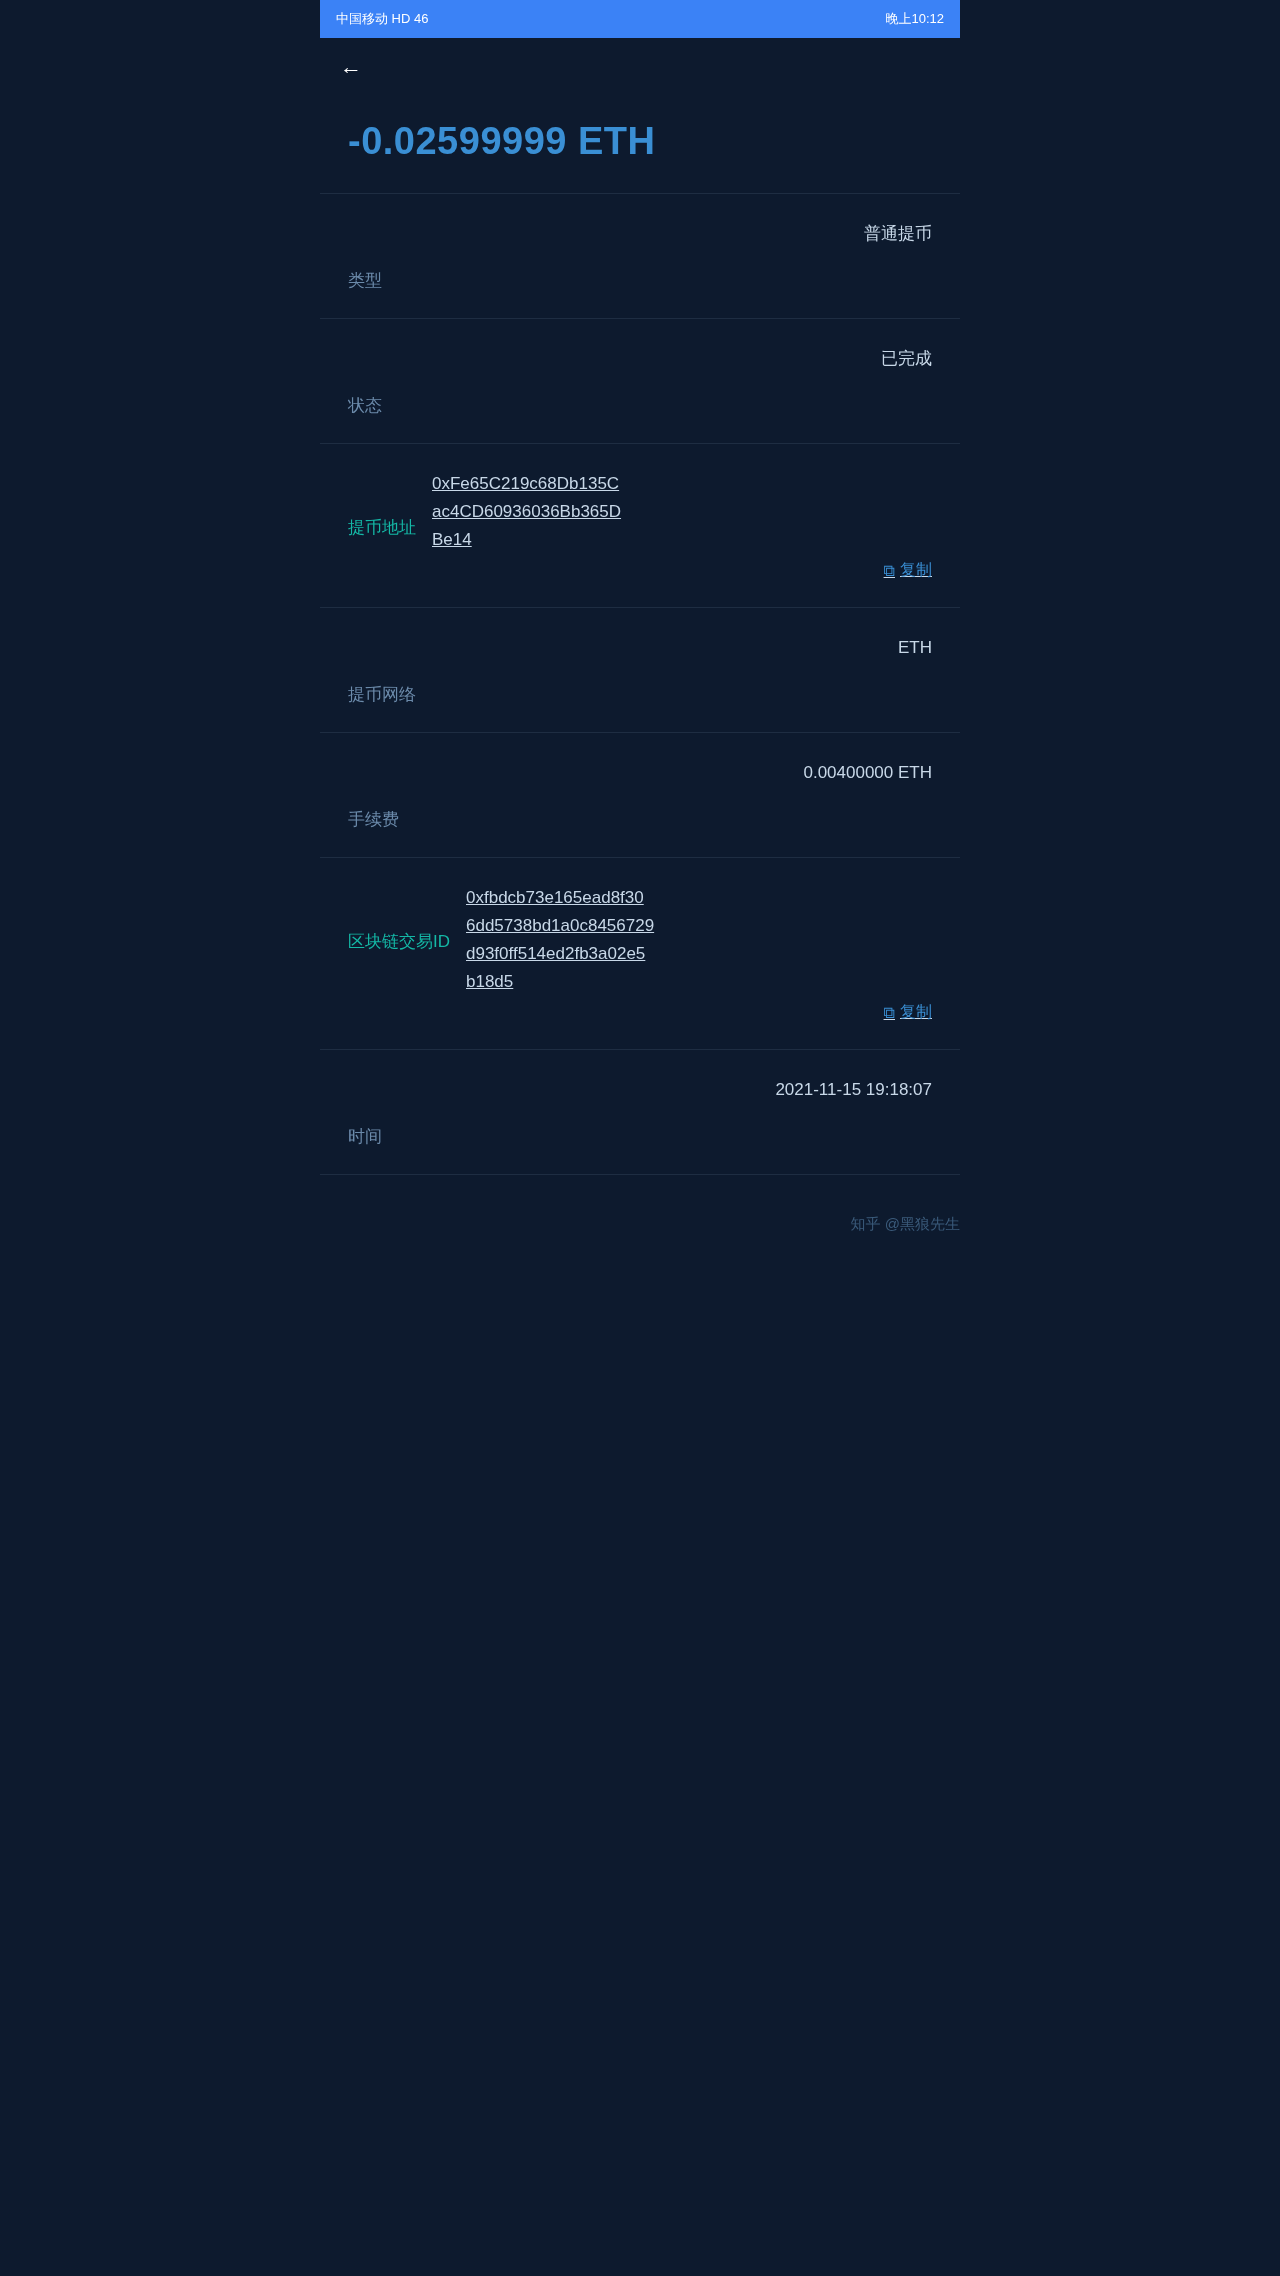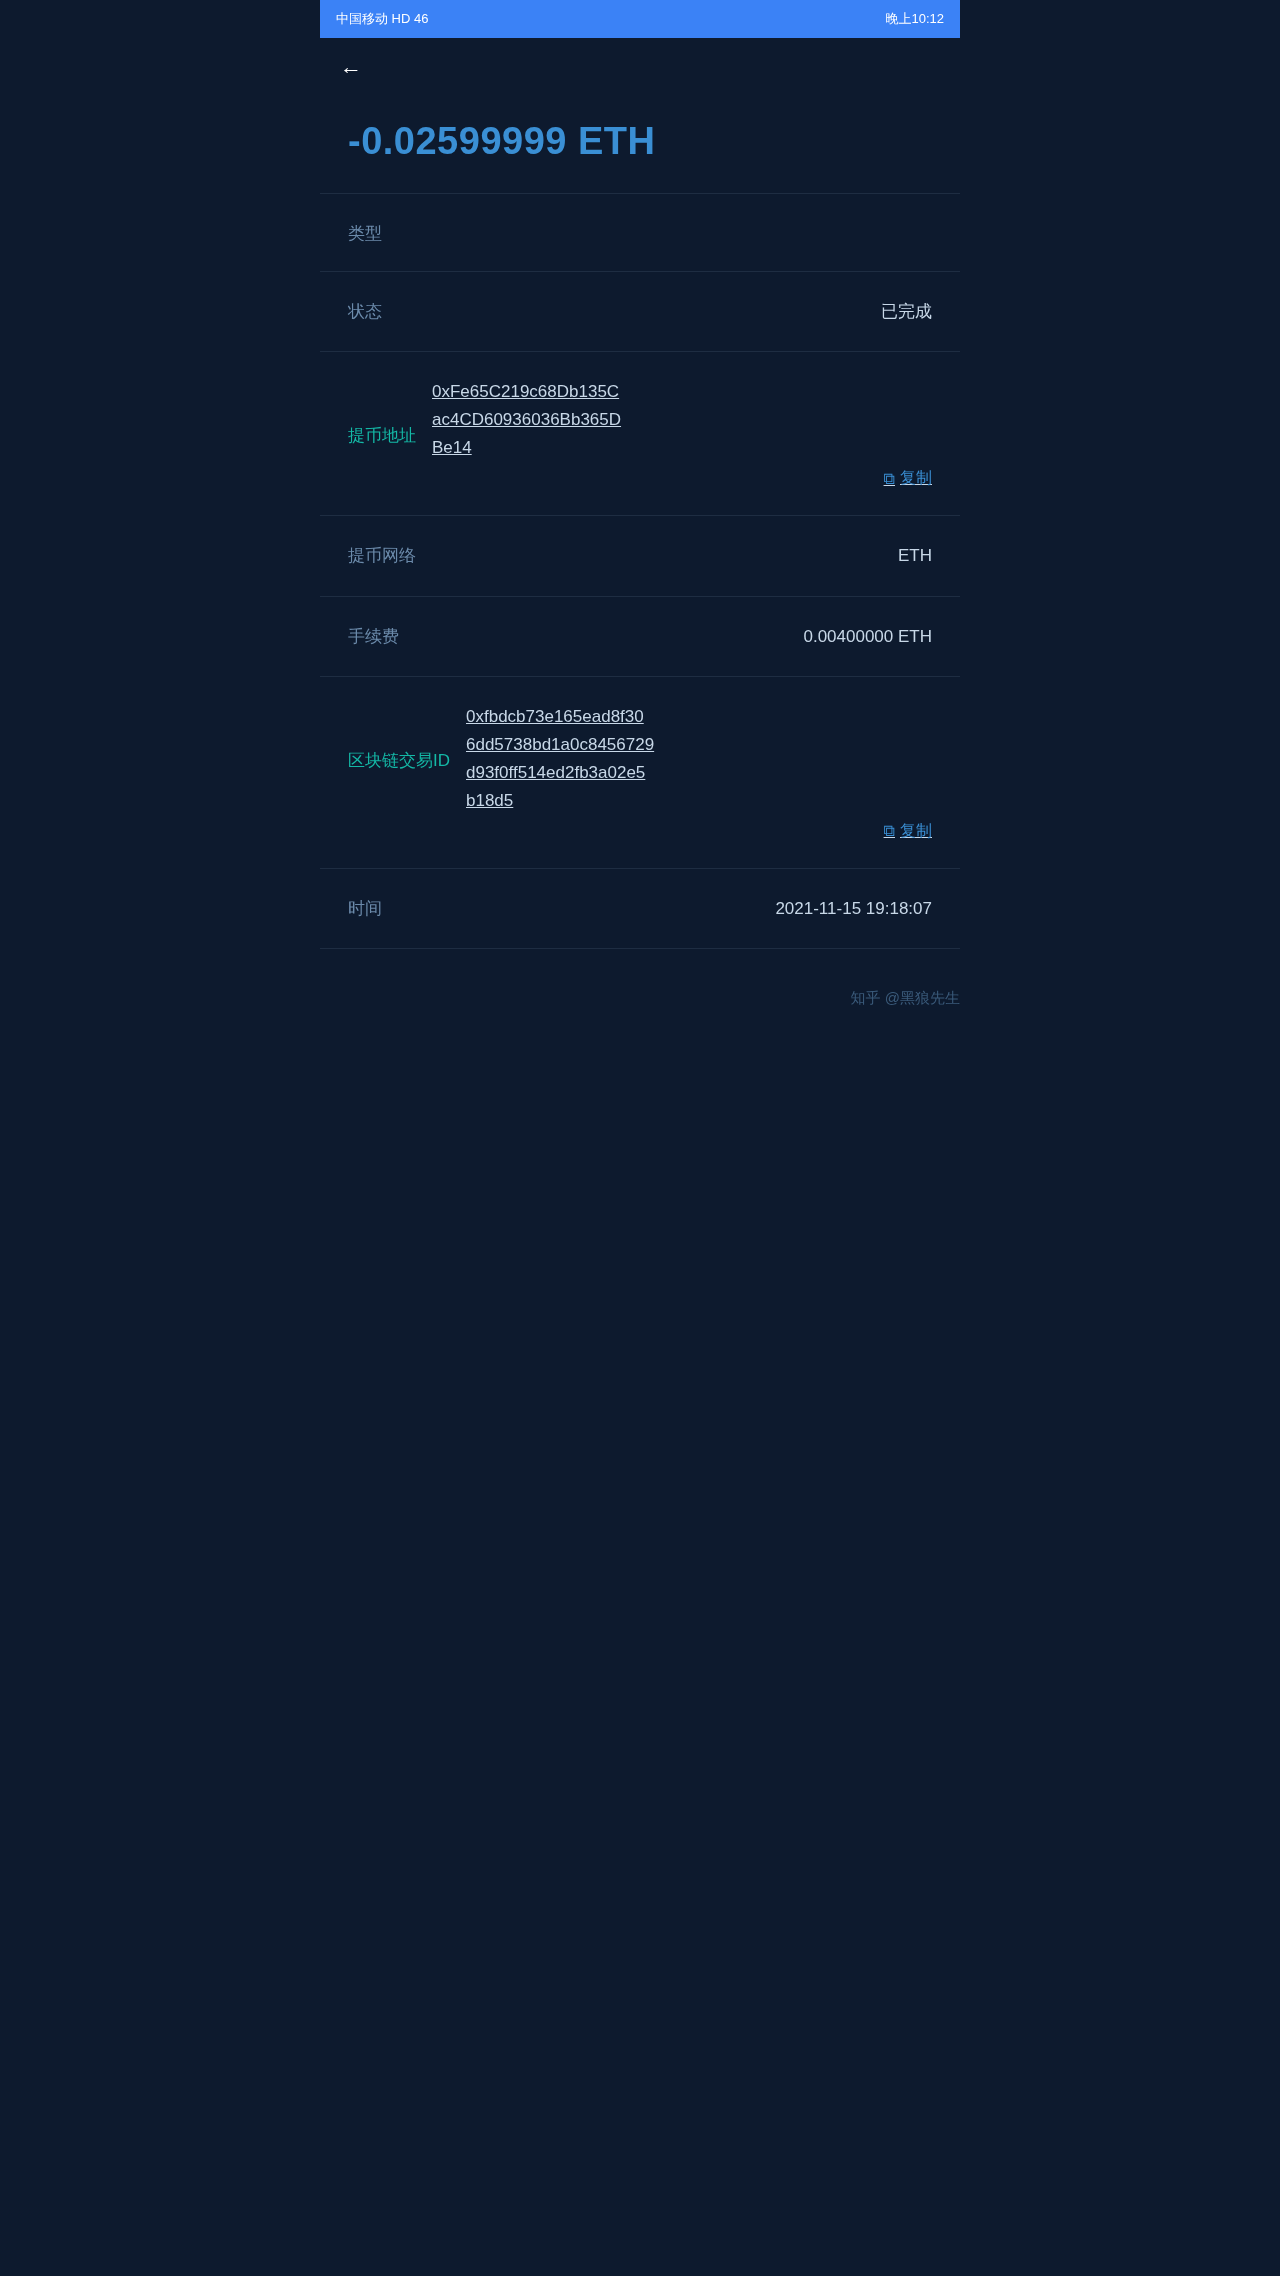--- a/index.html
+++ b/index.html
@@ -77,20 +77,21 @@
     .detail-row:last-child {
       border-bottom: none;
     }
 
     .detail-label {
       font-size: 17px;
       color: #6b8aaa;
       flex-shrink: 0;
       margin-right: 16px;
       padding-top: 2px;
+      margin-top: 47px;
     }
 
     .detail-value {
       font-size: 17px;
       color: #c8d8e8;
       text-align: right;
       line-height: 1.6;
       flex: 1;
     }
 
@@ -164,20 +165,21 @@
 </div>
 
 <div class="amount-section">
   <div class="amount-value">-0.02599999 ETH</div>
 </div>
 
 <div class="divider"></div>
 
 <div class="detail-row">
   <span class="detail-label">类型</span>
+  <span class="detail-value">普通提币</span>
 </div>
 
 <div class="detail-row">
   <span class="detail-label">状态</span>
   <span class="detail-value">已完成</span>
 </div>
 
 <div class="address-block">
   <span class="address-label">提币地址</span>
   <div class="address-content">

